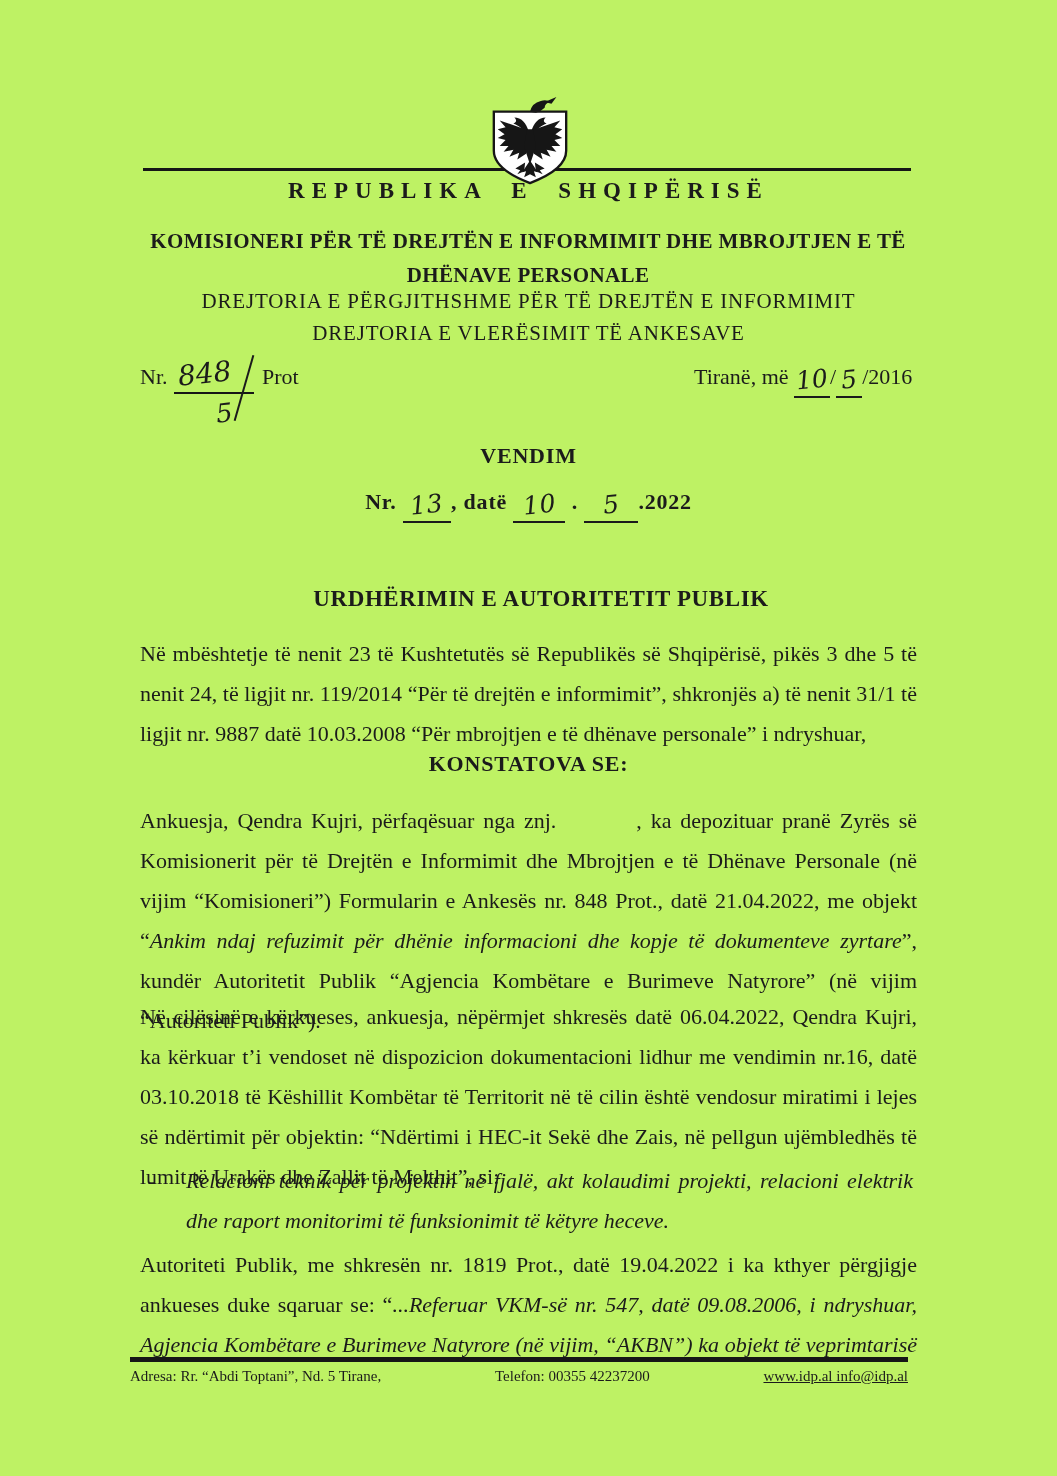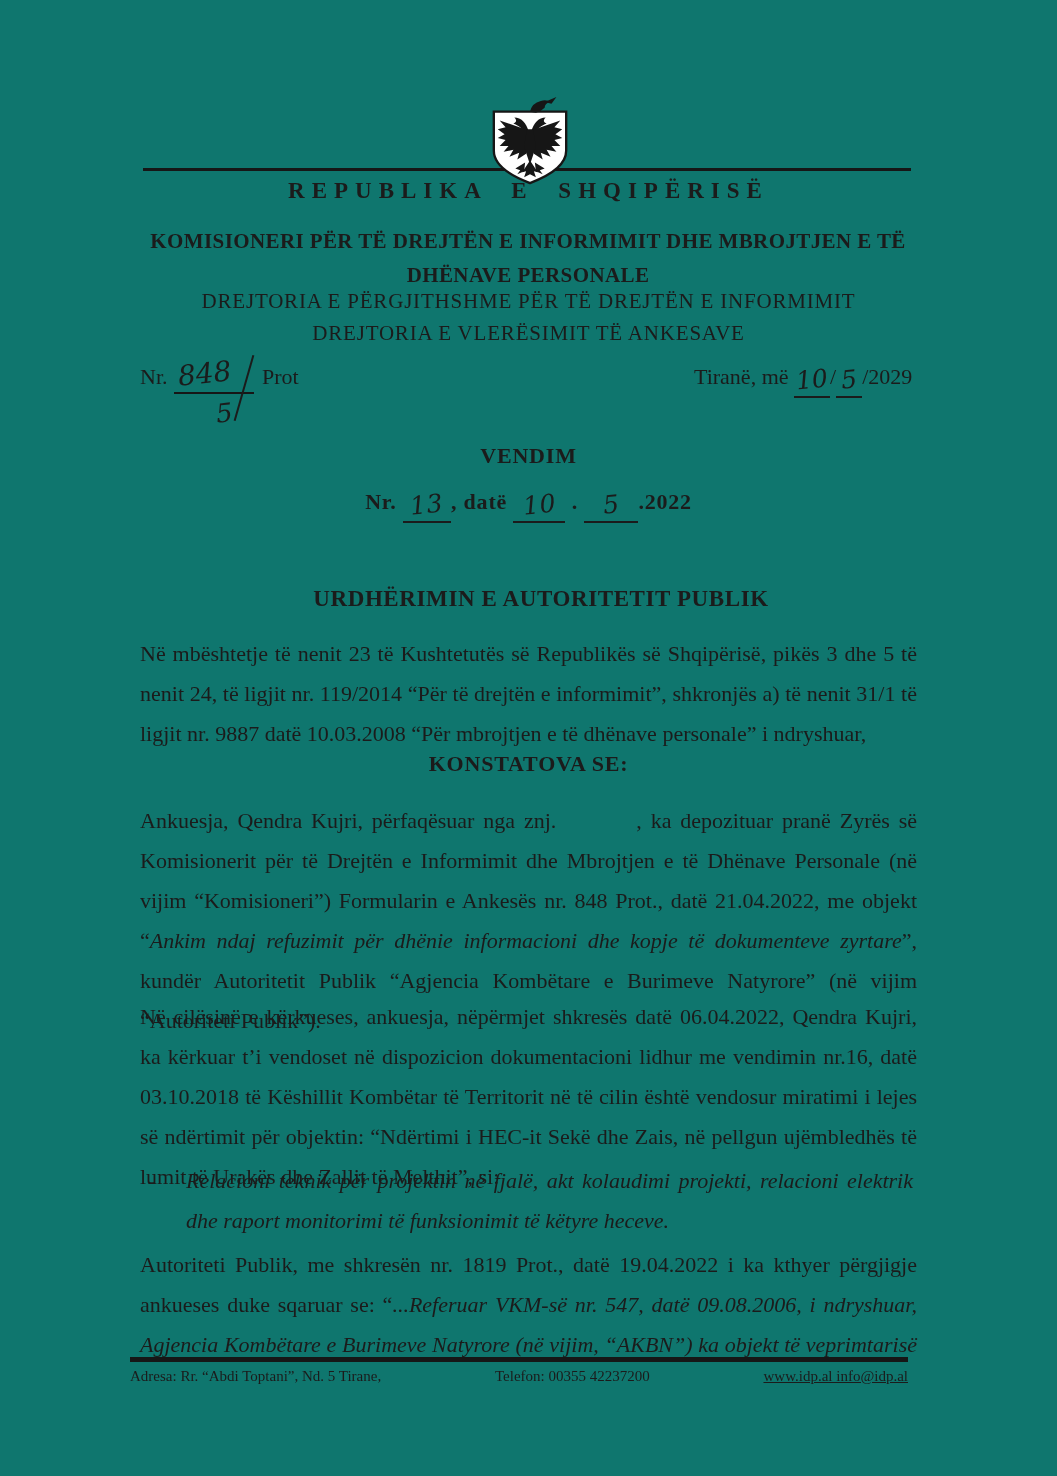--- a/index.html
+++ b/index.html
@@ -4,21 +4,21 @@
 <style>
   * { margin:0; padding:0; box-sizing:border-box; }
   html,body { background:#ffffff; }
   body {
     font-family:"Liberation Serif","DejaVu Serif",serif;
     color:#1b1b1b;
   }
   .page {
     position:relative;
     width:1057px; height:1476px;
-    background:#0f766e;
+    background:#bef264;
     overflow:hidden;
   }
   .abs { position:absolute; }
   .centered { left:0; width:100%; text-align:center; }
   .rule { background:#161616; }
 
   .republic {
     font-size:23px; font-weight:700;
     letter-spacing:7px; word-spacing:12px;
   }
@@ -106,21 +106,21 @@
 
   <span class="abs label-22" style="left:140px; top:364px;">Nr.</span>
   <span class="abs hand" style="left:178px; top:360px; font-size:28px;">848</span>
   <div class="abs rule" style="left:174px; top:392px; width:80px; height:2px;"></div>
   <div class="abs slash-stroke" style="left:243px; top:354px; height:68px;"></div>
   <span class="abs hand" style="left:216px; top:400px; font-size:26px;">5</span>
   <span class="abs label-22" style="left:262px; top:364px;">Prot</span>
 
   <div class="abs label-22" style="left:694px; top:364px; white-space:nowrap;">
     <span>Tiranë, më</span>
-    <span class="blank" style="width:36px;"><span class="hand">10</span></span><span>/</span><span class="blank" style="width:26px;"><span class="hand">5</span></span><span>/2029</span>
+    <span class="blank" style="width:36px;"><span class="hand">10</span></span><span>/</span><span class="blank" style="width:26px;"><span class="hand">5</span></span><span>/2016</span>
   </div>
 
   <div class="abs centered head-bold" style="top:443px;">VENDIM</div>
 
   <div class="abs centered head-bold" style="top:489px;">
     <span>Nr.</span>
     <span class="blank" style="width:48px;"><span class="hand" style="font-weight:400;">13</span></span><span>, datë</span>
     <span class="blank" style="width:52px;"><span class="hand" style="font-weight:400;">10</span></span>
     <span>.</span>
     <span class="blank" style="width:54px;"><span class="hand" style="font-weight:400;">5</span></span><span>.2022</span>

